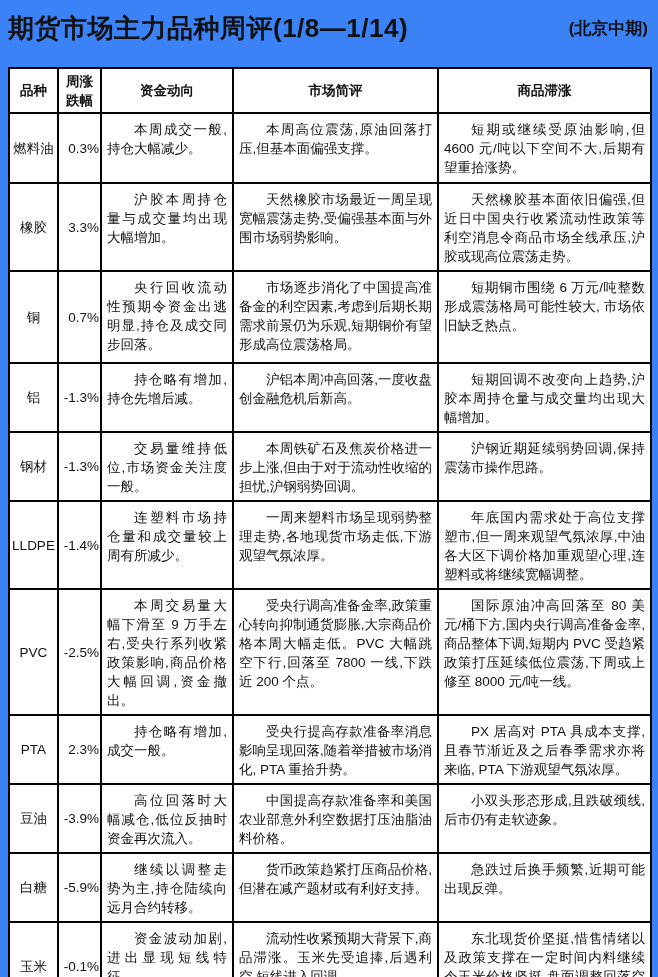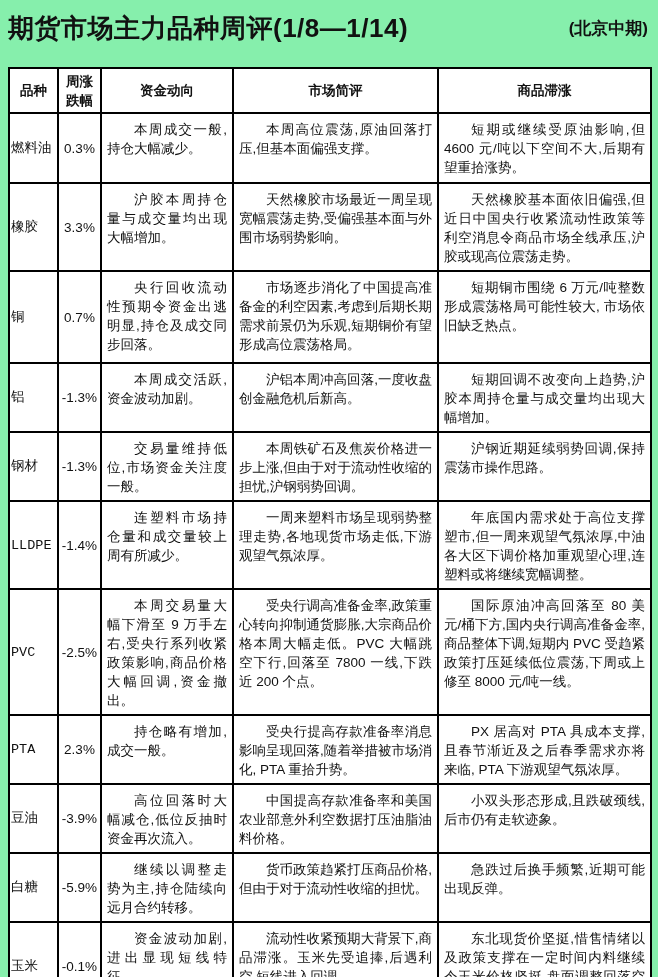--- a/index.html
+++ b/index.html
@@ -1,20 +1,20 @@
 <!DOCTYPE html>
 <html><head>
 <meta charset="utf-8">
 <style>
   html,body{margin:0;padding:0;background:#e8e8e8;}
   .page{
     position:relative;
     width:658px;
     height:977px;
-    background:#86efac;
+    background:#3b82f6;
     font-family:"Liberation Sans","DejaVu Sans",sans-serif;
     color:#111;
     overflow:hidden;
     box-sizing:border-box;
   }
   .doc-header{
     display:flex;
     justify-content:space-between;
     align-items:center;
     margin:11px 8px 0 8px;
@@ -50,27 +50,26 @@
     overflow:hidden;
   }
   .review-table th{
     font-weight:bold;
     text-align:center;
     vertical-align:middle;
     padding:2px 3px;
     height:45px;
   }
   .review-table td.name-cell{
-    text-align:left;
+    text-align:center;
     vertical-align:middle;
     padding:2px 1px;
-    font-family:Liberation Mono, monospace;
   }
   .review-table td.change-cell{
-    text-align:center;
+    text-align:right;
     vertical-align:middle;
     padding:0 1px;
   }
   .review-table td.capital-cell,
   .review-table td.review-cell,
   .review-table td.forecast-cell{
     vertical-align:top;
     text-align:justify;
     padding:6px 5px 4px 5px;
     text-indent:2em;
@@ -132,21 +131,21 @@
         <tr>
           <td class="name-cell">铜</td>
           <td class="change-cell">0.7%</td>
           <td class="capital-cell">央行回收流动性预期令资金出逃明显,持仓及成交同步回落。</td>
           <td class="review-cell">市场逐步消化了中国提高准备金的利空因素,考虑到后期长期需求前景仍为乐观,短期铜价有望形成高位震荡格局。</td>
           <td class="forecast-cell">短期铜市围绕 6 万元/吨整数形成震荡格局可能性较大, 市场依旧缺乏热点。</td>
         </tr>
         <tr>
           <td class="name-cell">铝</td>
           <td class="change-cell">-1.3%</td>
-          <td class="capital-cell">本周成交活跃,资金波动加剧。</td>
+          <td class="capital-cell">持仓略有增加,持仓先增后减。</td>
           <td class="review-cell">沪铝本周冲高回落,一度收盘创金融危机后新高。</td>
           <td class="forecast-cell">短期回调不改变向上趋势,沪胶本周持仓量与成交量均出现大幅增加。</td>
         </tr>
         <tr>
           <td class="name-cell">钢材</td>
           <td class="change-cell">-1.3%</td>
           <td class="capital-cell">交易量维持低位,市场资金关注度一般。</td>
           <td class="review-cell">本周铁矿石及焦炭价格进一步上涨,但由于对于流动性收缩的担忧,沪钢弱势回调。</td>
           <td class="forecast-cell">沪钢近期延续弱势回调,保持震荡市操作思路。</td>
         </tr>
@@ -175,21 +174,21 @@
           <td class="name-cell">豆油</td>
           <td class="change-cell">-3.9%</td>
           <td class="capital-cell">高位回落时大幅减仓,低位反抽时资金再次流入。</td>
           <td class="review-cell">中国提高存款准备率和美国农业部意外利空数据打压油脂油料价格。</td>
           <td class="forecast-cell">小双头形态形成,且跌破颈线,后市仍有走软迹象。</td>
         </tr>
         <tr>
           <td class="name-cell">白糖</td>
           <td class="change-cell">-5.9%</td>
           <td class="capital-cell">继续以调整走势为主,持仓陆续向远月合约转移。</td>
-          <td class="review-cell">货币政策趋紧打压商品价格,但由于对于流动性收缩的担忧。</td>
+          <td class="review-cell">货币政策趋紧打压商品价格,但潜在减产题材或有利好支持。</td>
           <td class="forecast-cell">急跌过后换手频繁,近期可能出现反弹。</td>
         </tr>
         <tr>
           <td class="name-cell">玉米</td>
           <td class="change-cell">-0.1%</td>
           <td class="capital-cell">资金波动加剧,进出显现短线特征。</td>
           <td class="review-cell">流动性收紧预期大背景下,商品滞涨。玉米先受追捧,后遇利空,短线进入回调。</td>
           <td class="forecast-cell">东北现货价坚挺,惜售情绪以及政策支撑在一定时间内料继续令玉米价格坚挺,盘面调整回落空间或受限。</td>
         </tr>
       </tbody>

